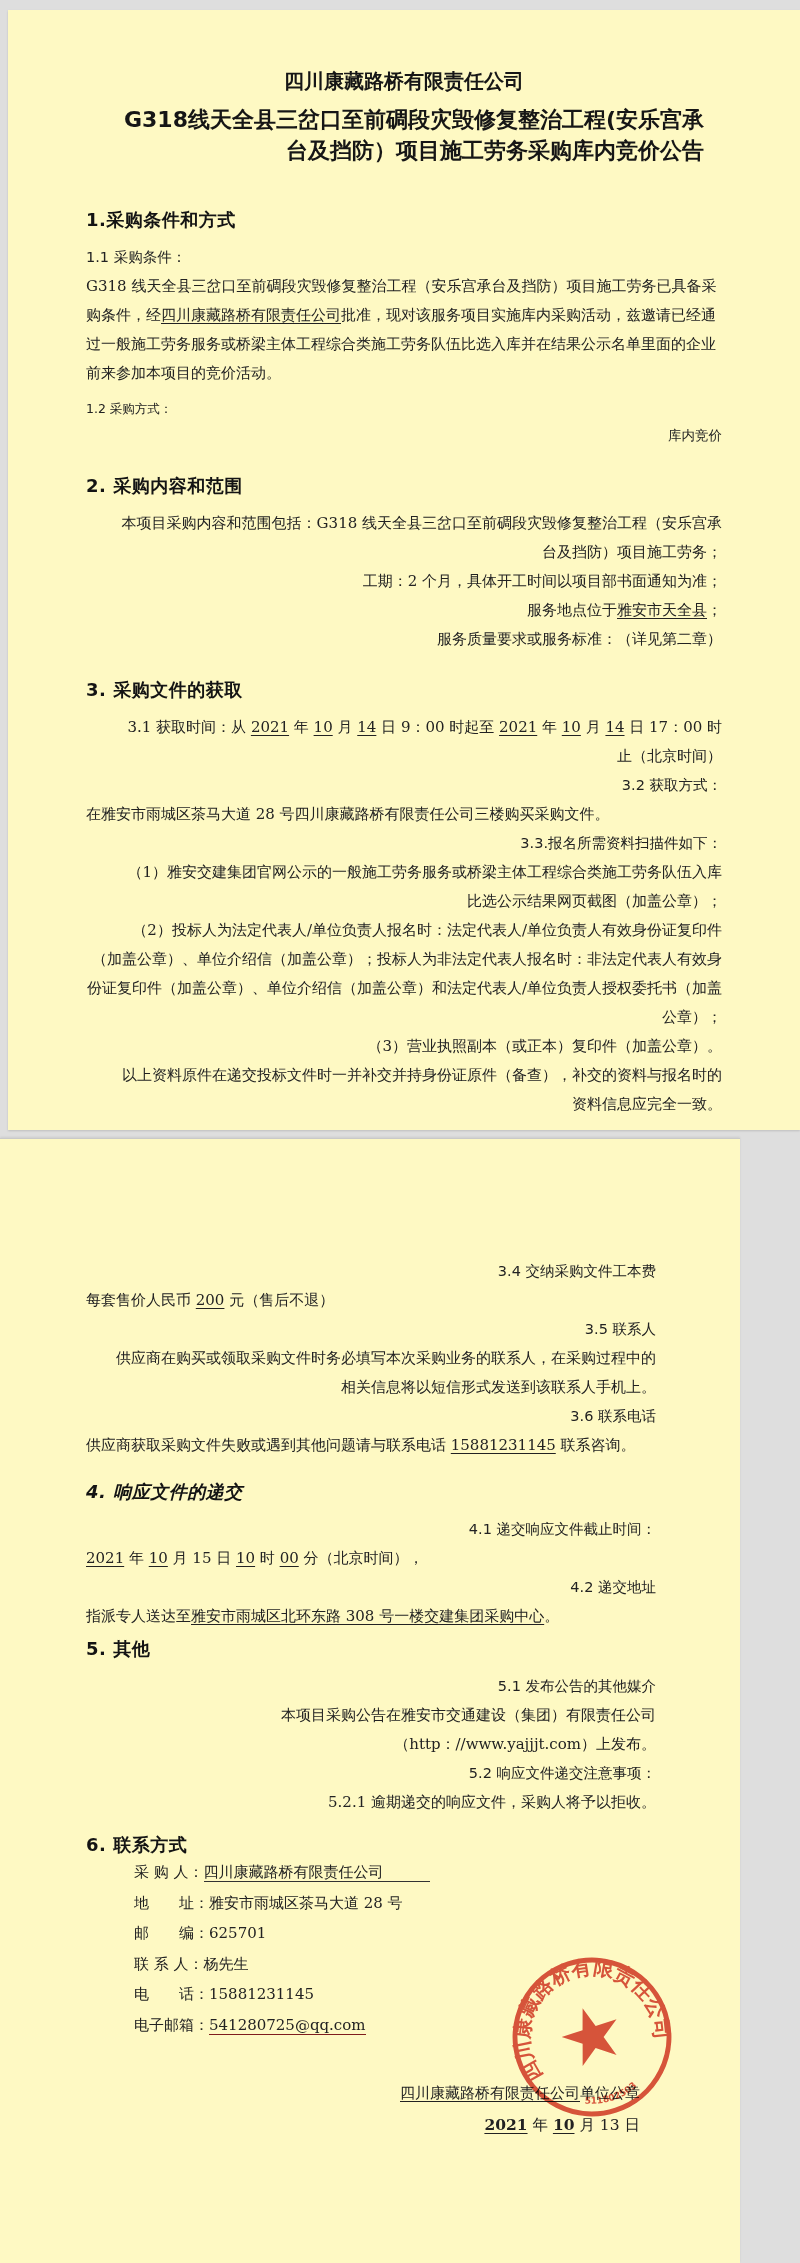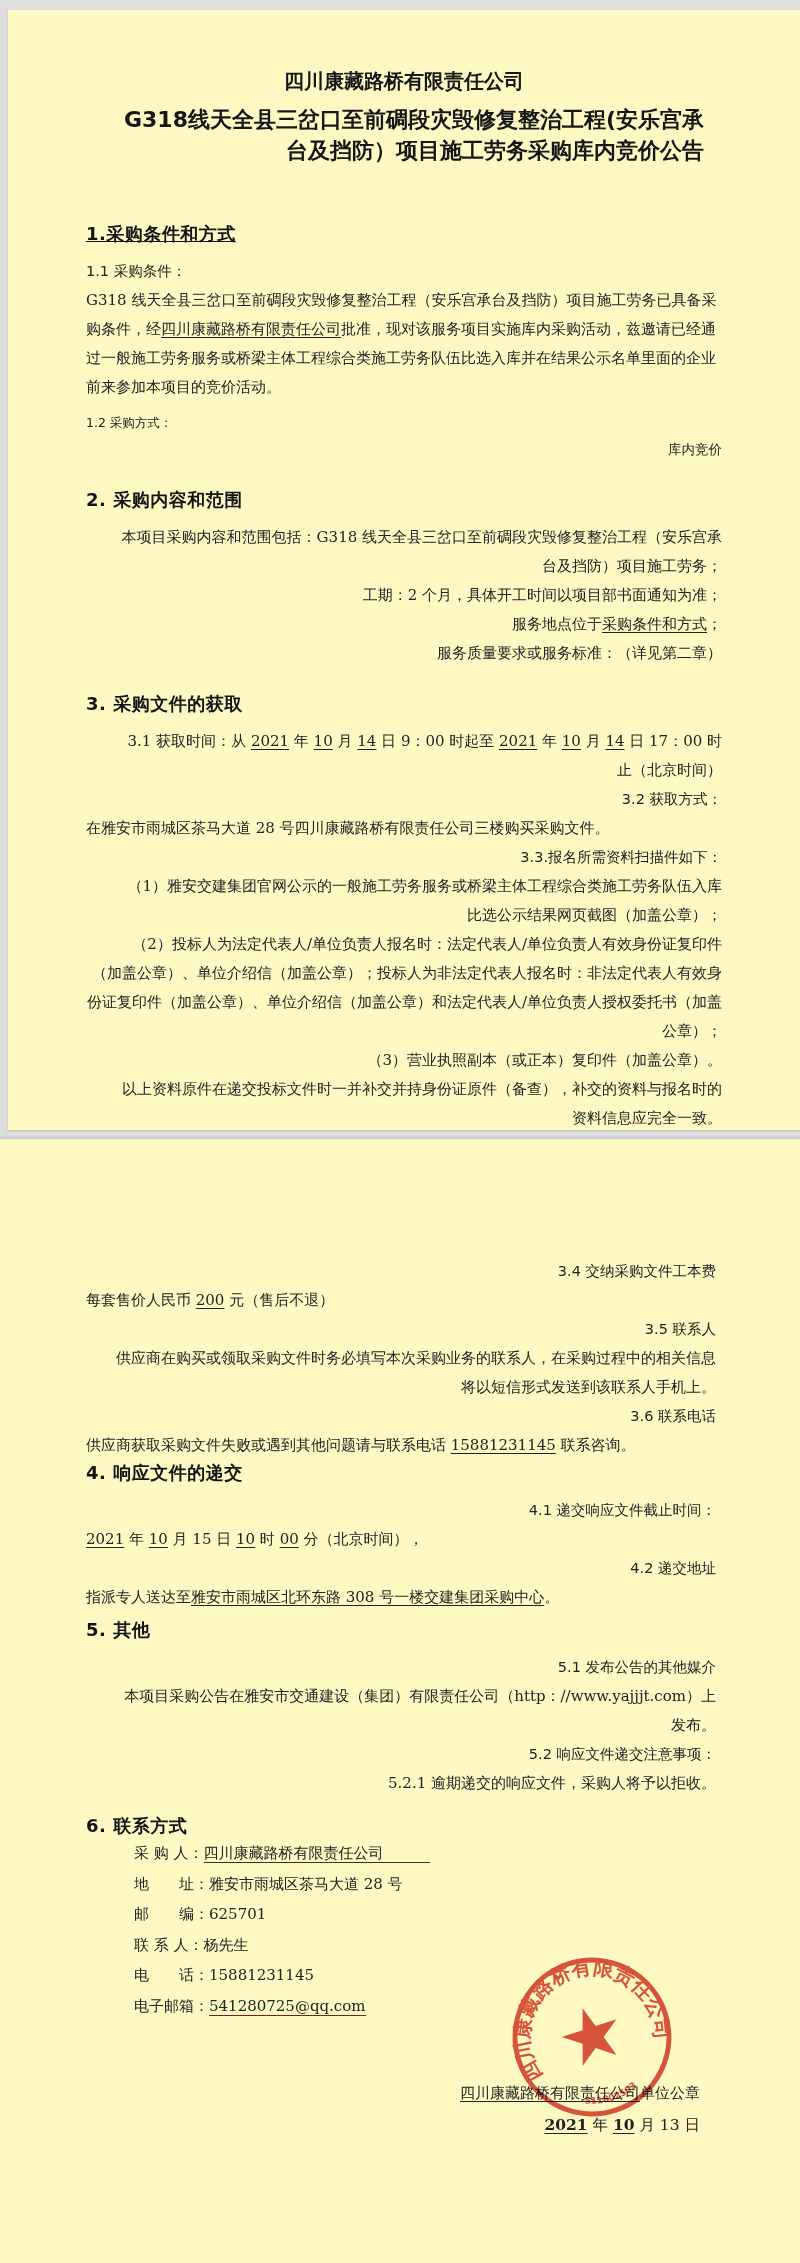--- a/index.html
+++ b/index.html
@@ -17,21 +17,21 @@
     overflow:hidden;
   }
   #page1{
     margin:10px 0 0 8px;
     width:792px;height:1120px;
     padding:0 78px;
     box-shadow:0 1px 2px rgba(0,0,0,.15);
   }
   #page2{
     margin:8px 0 0 0;
-    width:800px;height:1125px;
+    width:740px;height:1125px;
     padding:118px 84px 12px 86px;
     border-top:1px solid #c9c9c9;
     box-shadow:0 -1px 2px rgba(0,0,0,.08);
   }
   .t1{
     text-align:center;
     font-family:"DejaVu Sans","Liberation Sans",sans-serif;
     font-weight:bold;font-size:20px;line-height:26px;
     margin:58px 0 10px;color:#161616;
   }
@@ -39,21 +39,21 @@
     text-align:right;
     font-family:"DejaVu Sans","Liberation Sans",sans-serif;
     font-weight:bold;font-size:22px;line-height:31px;
     max-width:600px;margin:0 auto;color:#161616;
   }
   .sec-h{
     font-family:"DejaVu Sans","Liberation Sans",sans-serif;
     font-weight:bold;font-size:18px;line-height:24px;
     margin:20px 0 11px;color:#141414;letter-spacing:.5px;
   }
-  .mt-lg{margin-top:56px;text-decoration:underline;}
+  .mt-lg{margin-top:42px;}
   p{margin:0;font-size:15px;line-height:29px;}
   .sub{font-family:"DejaVu Sans","Liberation Sans",sans-serif;font-size:14.5px;}
   .ind{text-indent:2em;text-align:right;}
   .small{font-size:12.5px;line-height:26px;}
   .u{text-decoration:underline;text-underline-offset:3px;}
   .b{font-weight:bold;}
   .crow{padding-left:48px;font-size:15px;line-height:30.5px;}
   .fld-long{border-bottom:1px solid #333;padding-right:46px;text-decoration:none;}
   .fld{border-bottom:1px solid #7f1d1d;text-decoration:none;}
   .stamp-caption{position:absolute;top:942px;right:100px;font-size:15px;line-height:24px;z-index:1;}
@@ -75,21 +75,21 @@
 
   <div class="sec-h mt-lg">1.采购条件和方式</div>
   <p class="sub">1.1 采购条件：</p>
   <p><span>G318 线天全县三岔口至前碉段灾毁修复整治工程（安乐宫承台及挡防）项目施工劳务已具备采购条件，经</span><span class="u">四川康藏路桥有限责任公司</span><span>批准，现对该服务项目实施库内采购活动，兹邀请已经通过一般施工劳务服务或桥梁主体工程综合类施工劳务队伍比选入库并在结果公示名单里面的企业前来参加本项目的竞价活动。</span></p>
   <p class="sub small" style="margin-top:8px;">1.2 采购方式：</p>
   <p class="ind small" style="font-size:13.5px;">库内竞价</p>
 
   <div class="sec-h" style="margin-top:26px;">2. 采购内容和范围</div>
   <p class="ind">本项目采购内容和范围包括：G318 线天全县三岔口至前碉段灾毁修复整治工程（安乐宫承台及挡防）项目施工劳务；</p>
   <p class="ind">工期：2 个月，具体开工时间以项目部书面通知为准；</p>
-  <p class="ind"><span>服务地点位于</span><span class="u">采购条件和方式</span><span>；</span></p>
+  <p class="ind"><span>服务地点位于</span><span class="u">雅安市天全县</span><span>；</span></p>
   <p class="ind">服务质量要求或服务标准：（详见第二章）</p>
 
   <div class="sec-h" style="margin-top:24px;">3. 采购文件的获取</div>
   <p class="ind"><span>3.1 获取时间：从 </span><span class="u">2021</span><span> 年 </span><span class="u">10</span><span> 月 </span><span class="u">14</span><span> 日 9：00 时起至 </span><span class="u">2021</span><span> 年 </span><span class="u">10</span><span> 月 </span><span class="u">14</span><span> 日 17：00 时止（北京时间）</span></p>
   <p class="ind sub">3.2 获取方式：</p>
   <p>在雅安市雨城区茶马大道 28 号四川康藏路桥有限责任公司三楼购买采购文件。</p>
   <p class="ind sub">3.3.报名所需资料扫描件如下：</p>
   <p class="ind">（1）雅安交建集团官网公示的一般施工劳务服务或桥梁主体工程综合类施工劳务队伍入库比选公示结果网页截图（加盖公章）；</p>
   <p class="ind">（2）投标人为法定代表人/单位负责人报名时：法定代表人/单位负责人有效身份证复印件（加盖公章）、单位介绍信（加盖公章）；投标人为非法定代表人报名时：非法定代表人有效身份证复印件（加盖公章）、单位介绍信（加盖公章）和法定代表人/单位负责人授权委托书（加盖公章）；</p>
   <p class="ind">（3）营业执照副本（或正本）复印件（加盖公章）。</p>
@@ -97,21 +97,21 @@
 </div>
 
 <div class="page" id="page2">
   <p class="ind sub">3.4 交纳采购文件工本费</p>
   <p><span>每套售价人民币 </span><span class="u">200</span><span> 元（售后不退）</span></p>
   <p class="ind sub">3.5 联系人</p>
   <p class="ind">供应商在购买或领取采购文件时务必填写本次采购业务的联系人，在采购过程中的相关信息将以短信形式发送到该联系人手机上。</p>
   <p class="ind sub">3.6 联系电话</p>
   <p><span>供应商获取采购文件失败或遇到其他问题请与联系电话 </span><span class="u">15881231145</span><span> 联系咨询。</span></p>
 
-  <div class="sec-h" style="margin-top:1px;">4. 响应文件的递交</div>
+  <div class="sec-h" style="margin-top:20px;font-style:italic;">4. 响应文件的递交</div>
   <p class="ind sub">4.1 递交响应文件截止时间：</p>
   <p><span class="u">2021</span><span> 年 </span><span class="u">10</span><span> 月 15 日 </span><span class="u">10</span><span> 时 </span><span class="u">00</span><span> 分（北京时间），</span></p>
   <p class="ind sub">4.2 递交地址</p>
   <p><span>指派专人送达至</span><span class="u">雅安市雨城区北环东路 308 号一楼交建集团采购中心</span><span>。</span></p>
 
   <div class="sec-h" style="margin-top:6px;">5. 其他</div>
   <p class="ind sub">5.1 发布公告的其他媒介</p>
   <p class="ind">本项目采购公告在雅安市交通建设（集团）有限责任公司（http：//www.yajjjt.com）上发布。</p>
   <p class="ind sub">5.2 响应文件递交注意事项：</p>
   <p class="ind">5.2.1 逾期递交的响应文件，采购人将予以拒收。</p>

